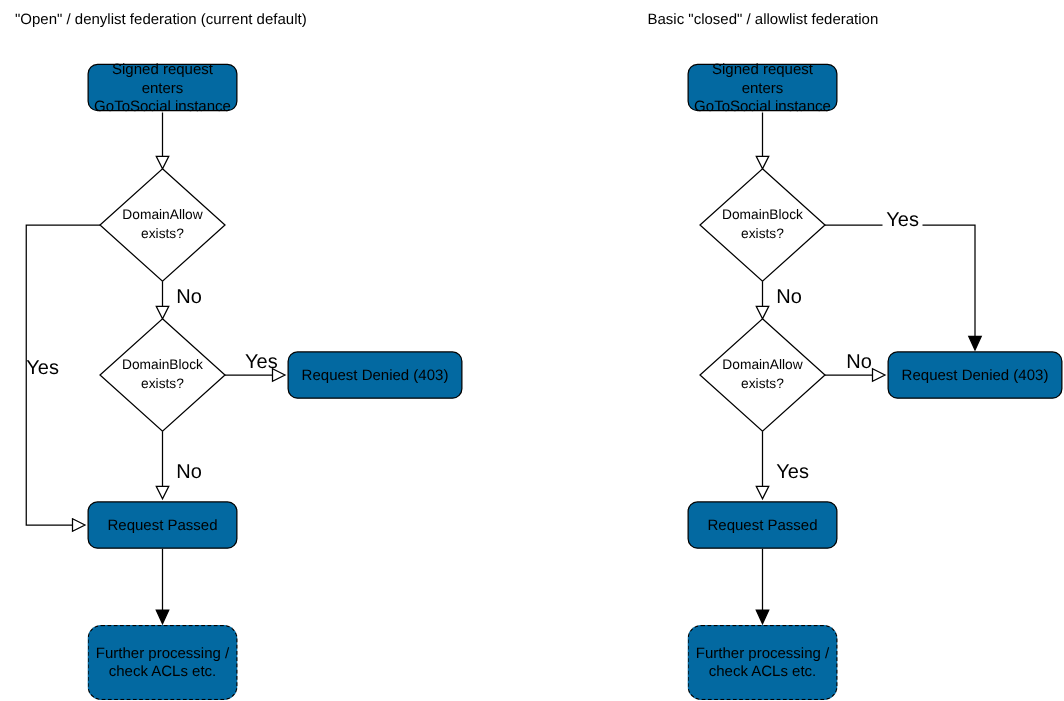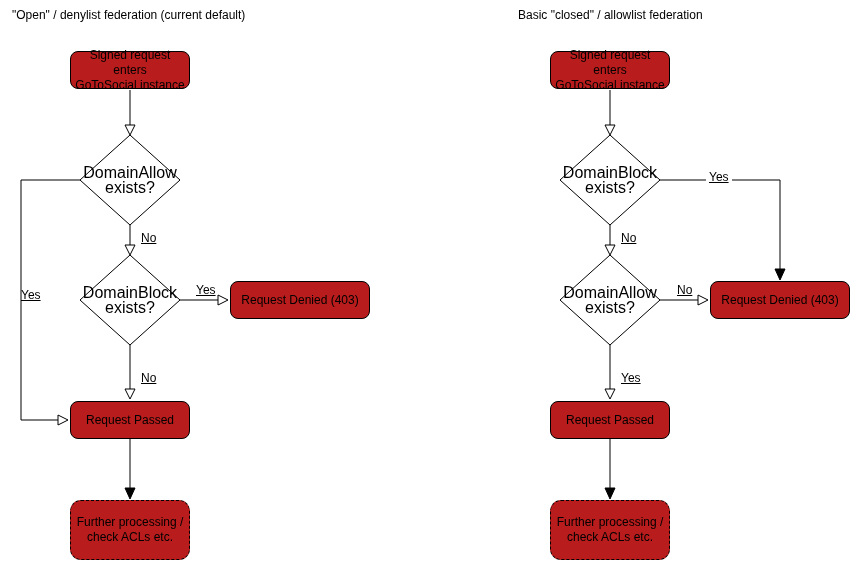--- a/index.html
+++ b/index.html
@@ -17,51 +17,50 @@
     position: absolute;
     font-size: 12px;
     line-height: 14px;
     white-space: nowrap;
   }
   .node {
     position: absolute;
     box-sizing: border-box;
     border: 1px solid #000000;
     border-radius: 8px;
-    background: #b91c1c;
+    background: #0369a1;
     display: flex;
     align-items: center;
     justify-content: center;
     text-align: center;
     font-size: 12px;
     line-height: 15px;
     white-space: pre-line;
     padding: 2px;
   }
   .node.dashed {
     border-style: dashed;
     border-radius: 11px;
   }
   .dlabel {
     position: absolute;
     display: flex;
     align-items: center;
     justify-content: center;
     text-align: center;
-    font-size: 16px;
+    font-size: 11px;
     line-height: 15px;
     white-space: pre-line;
     pointer-events: none;
   }
   .elabel {
     position: absolute;
-    font-size: 12px;
+    font-size: 16px;
     line-height: 14px;
     white-space: nowrap;
-    text-decoration: underline;
   }
   .elabel.on-line {
     background: #ffffff;
     padding: 0 3px;
   }
 </style>
 </head>
 <body>
 
 <div id="canvas">

